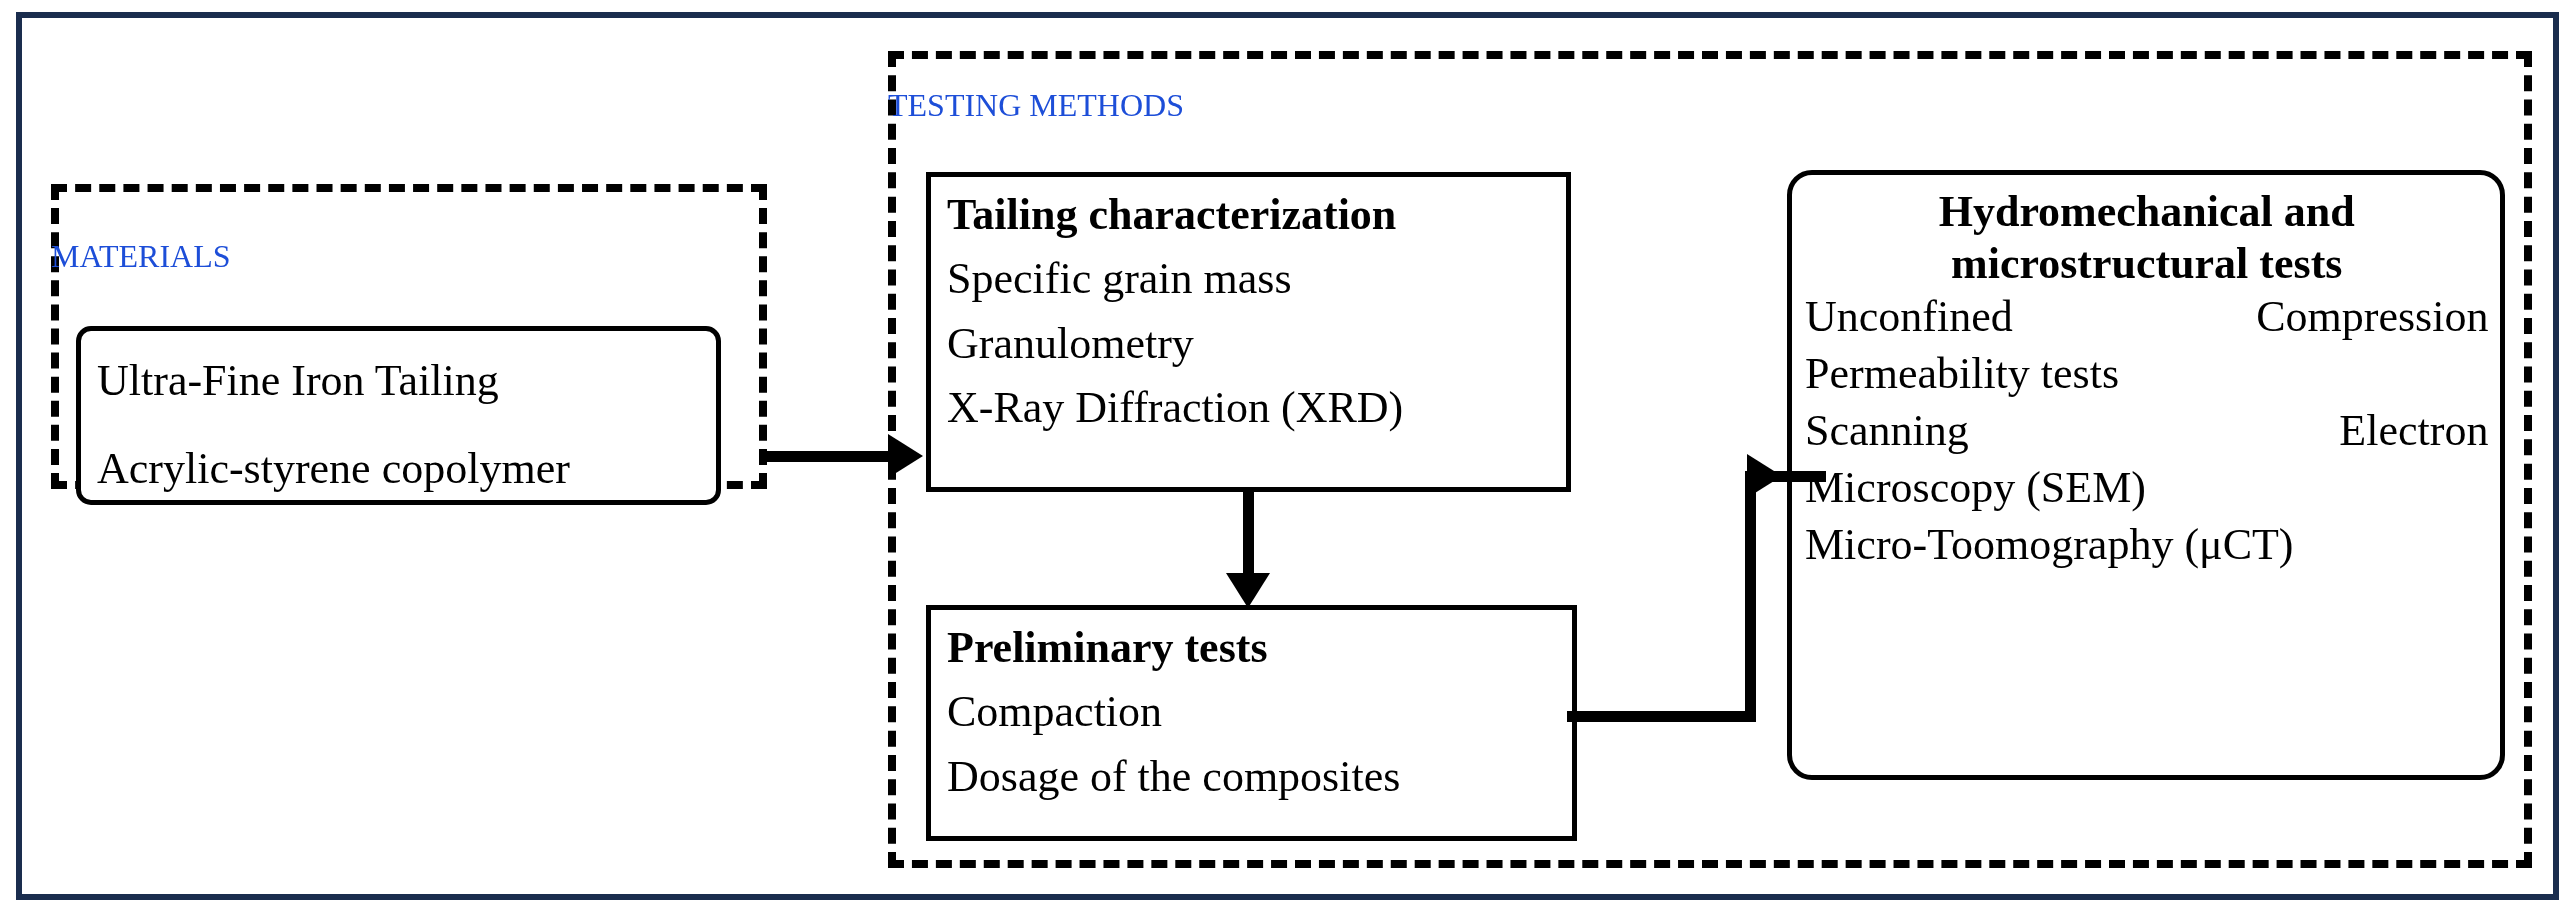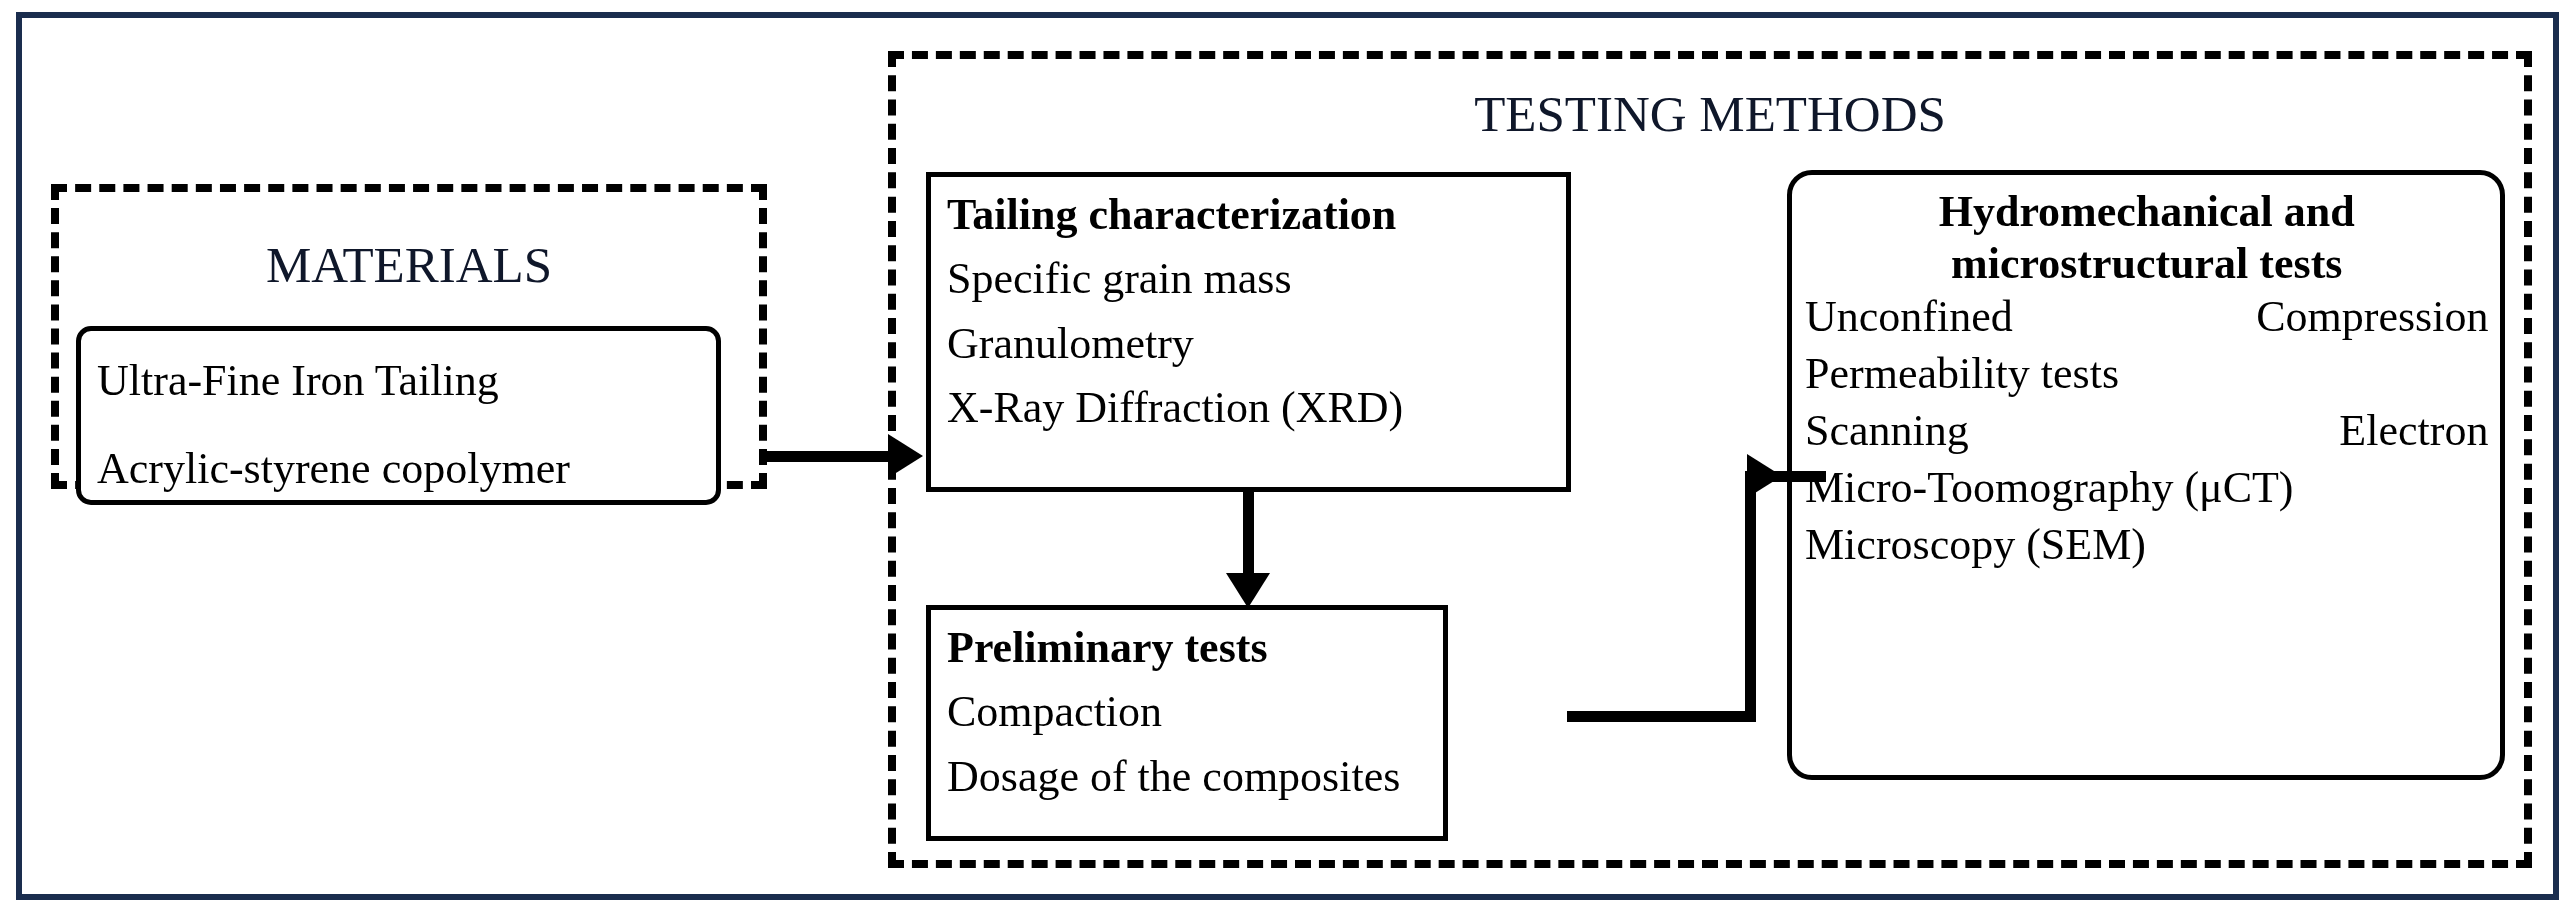--- a/index.html
+++ b/index.html
@@ -64,38 +64,38 @@
   #tailing-box {
     left: 926px;
     top: 172px;
     width: 645px;
     height: 320px;
     padding-left: 19px;
   }
   #preliminary-box {
     left: 926px;
     top: 605px;
-    width: 522px;
+    width: 651px;
     height: 236px;
   }
   #hydro-box {
     left: 1787px;
     top: 170px;
     width: 718px;
     height: 610px;
     border-radius: 25px;
   }
 
   
   .group-title {
     position: absolute;
-    text-align: center;
-    font-size: 51px;
+    text-align: left;
+    font-size: 32px;
     line-height: 1;
-    color: #0f172a;
+    color: #1d4ed8;
     white-space: nowrap;
   }
   #materials-title {
     left: 51px;
     top: 240px;
     width: 716px;
   }
   #testing-title {
     left: 888px;
     top: 89px;
@@ -227,22 +227,22 @@
     </div>
   </div>
 
   <div id="hydro-box" class="solid-box">
     <div class="box-inner">
       <div class="box-line bold centered hdr">Hydromechanical and</div>
       <div class="box-line bold centered hdr">microstructural tests</div>
       <div class="box-line wrapline">Unconfined Compression</div>
       <div class="box-line">Permeability tests</div>
       <div class="box-line wrapline">Scanning Electron</div>
+      <div class="box-line">Microscopy (SEM)</div>
       <div class="box-line">Micro-Toomography (μCT)</div>
-      <div class="box-line">Microscopy (SEM)</div>
     </div>
   </div>
 
   <div id="arrow1-shaft" class="arrow-shaft"></div>
   <div id="arrow1-head" class="arrow-head right"></div>
 
   <div id="arrow2-shaft" class="arrow-shaft"></div>
   <div id="arrow2-head" class="arrow-head down"></div>
 
   <div id="arrow3-seg1" class="arrow-shaft"></div>

